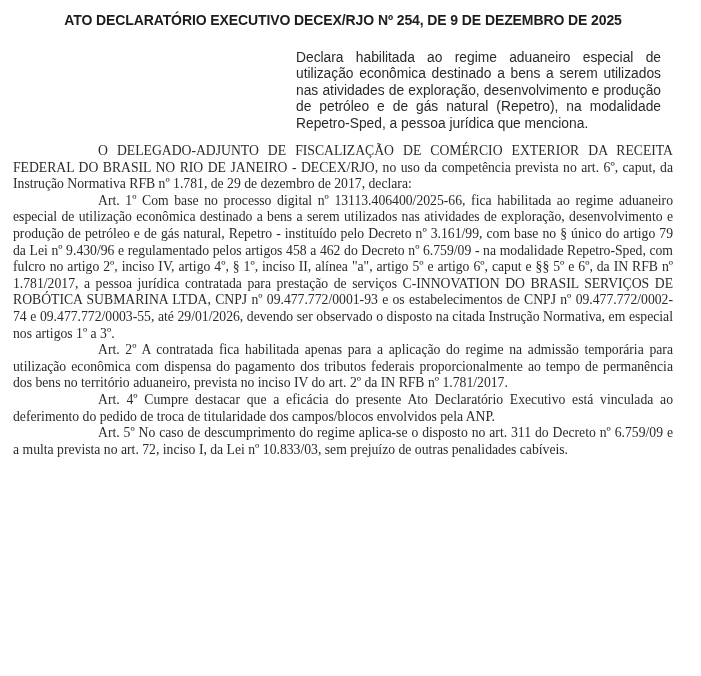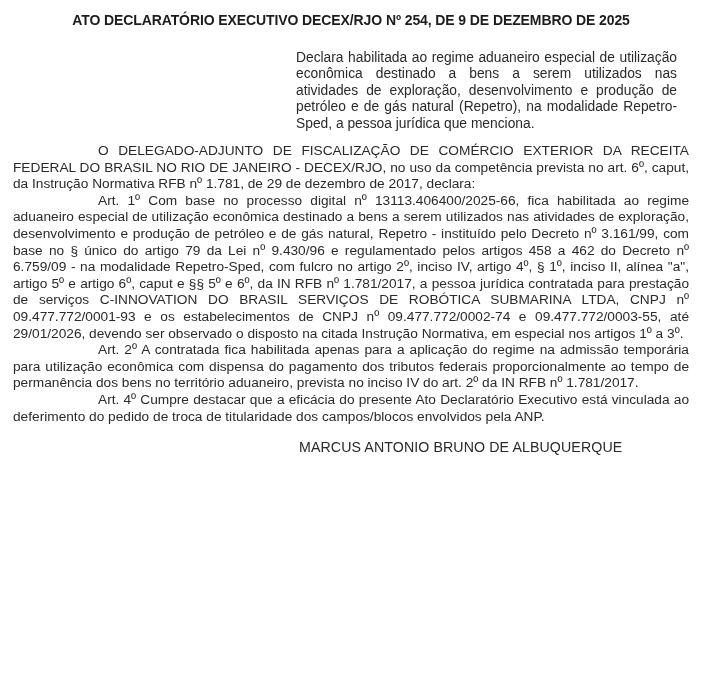--- a/index.html
+++ b/index.html
@@ -13,21 +13,21 @@
       height: 676px;
       overflow: hidden;
       font-family: "Liberation Sans", sans-serif;
       color: #1f1f1f;
       -webkit-font-smoothing: antialiased;
     }
     .page {
       box-sizing: border-box;
       width: 701px;
       height: 676px;
-      padding: 10px 12px 0 13px;
+      padding: 10px 28px 0 13px;
       background: #ffffff;
       border-radius: 26px;
     }
     .doc-title {
       margin: 2px 0 0 0;
       text-align: center;
       font-weight: bold;
       font-size: 14px;
       line-height: 17px;
       letter-spacing: -0.1px;
@@ -40,20 +40,21 @@
       line-height: 16.4px;
       color: #2a2a2a;
     }
     .doc-body p {
       margin: 0;
       text-align: justify;
       text-indent: 85px;
       font-size: 13.7px;
       line-height: 16.6px;
       color: #2a2a2a;
+      font-family: Liberation Serif, serif;
     }
     .signature {
       margin: 14px 0 0 286px;
       font-size: 14.2px;
       line-height: 17px;
       letter-spacing: 0.1px;
       color: #2a2a2a;
       white-space: nowrap;
     }
   </style>
@@ -64,17 +65,17 @@
 
   <h1 class="doc-title">ATO DECLARATÓRIO EXECUTIVO DECEX/RJO Nº 254, DE 9 DE DEZEMBRO DE 2025</h1>
 
   <div class="ementa">Declara habilitada ao regime aduaneiro especial de utilização econômica destinado a bens a serem utilizados nas atividades de exploração, desenvolvimento e produção de petróleo e de gás natural (Repetro), na modalidade Repetro-Sped, a pessoa jurídica que menciona.</div>
 
   <div class="doc-body">
     <p>O DELEGADO-ADJUNTO DE FISCALIZAÇÃO DE COMÉRCIO EXTERIOR DA RECEITA FEDERAL DO BRASIL NO RIO DE JANEIRO - DECEX/RJO, no uso da competência prevista no art. 6º, caput, da Instrução Normativa RFB nº 1.781, de 29 de dezembro de 2017, declara:</p>
     <p>Art. 1º Com base no processo digital nº 13113.406400/2025-66, fica habilitada ao regime aduaneiro especial de utilização econômica destinado a bens a serem utilizados nas atividades de exploração, desenvolvimento e produção de petróleo e de gás natural, Repetro - instituído pelo Decreto nº 3.161/99, com base no § único do artigo 79 da Lei nº 9.430/96 e regulamentado pelos artigos 458 a 462 do Decreto nº 6.759/09 - na modalidade Repetro-Sped, com fulcro no artigo 2º, inciso IV, artigo 4º, § 1º, inciso II, alínea "a", artigo 5º e artigo 6º, caput e §§ 5º e 6º, da IN RFB nº 1.781/2017, a pessoa jurídica contratada para prestação de serviços C-INNOVATION DO BRASIL SERVIÇOS DE ROBÓTICA SUBMARINA LTDA, CNPJ nº 09.477.772/0001-93 e os estabelecimentos de CNPJ nº 09.477.772/0002-74 e 09.477.772/0003-55, até 29/01/2026, devendo ser observado o disposto na citada Instrução Normativa, em especial nos artigos 1º a 3º.</p>
     <p>Art. 2º A contratada fica habilitada apenas para a aplicação do regime na admissão temporária para utilização econômica com dispensa do pagamento dos tributos federais proporcionalmente ao tempo de permanência dos bens no território aduaneiro, prevista no inciso IV do art. 2º da IN RFB nº 1.781/2017.</p>
     <p>Art. 4º Cumpre destacar que a eficácia do presente Ato Declaratório Executivo está vinculada ao deferimento do pedido de troca de titularidade dos campos/blocos envolvidos pela ANP.</p>
+    <p>Art. 5º No caso de descumprimento do regime aplica-se o disposto no art. 311 do Decreto nº 6.759/09 e a multa prevista no art. 72, inciso I, da Lei nº 10.833/03, sem prejuízo de outras penalidades cabíveis.</p>
   </div>
 
-  <div class="signature">MARCUS ANTONIO BRUNO DE ALBUQUERQUE</div>
 
 </div>
 
 </body></html>

